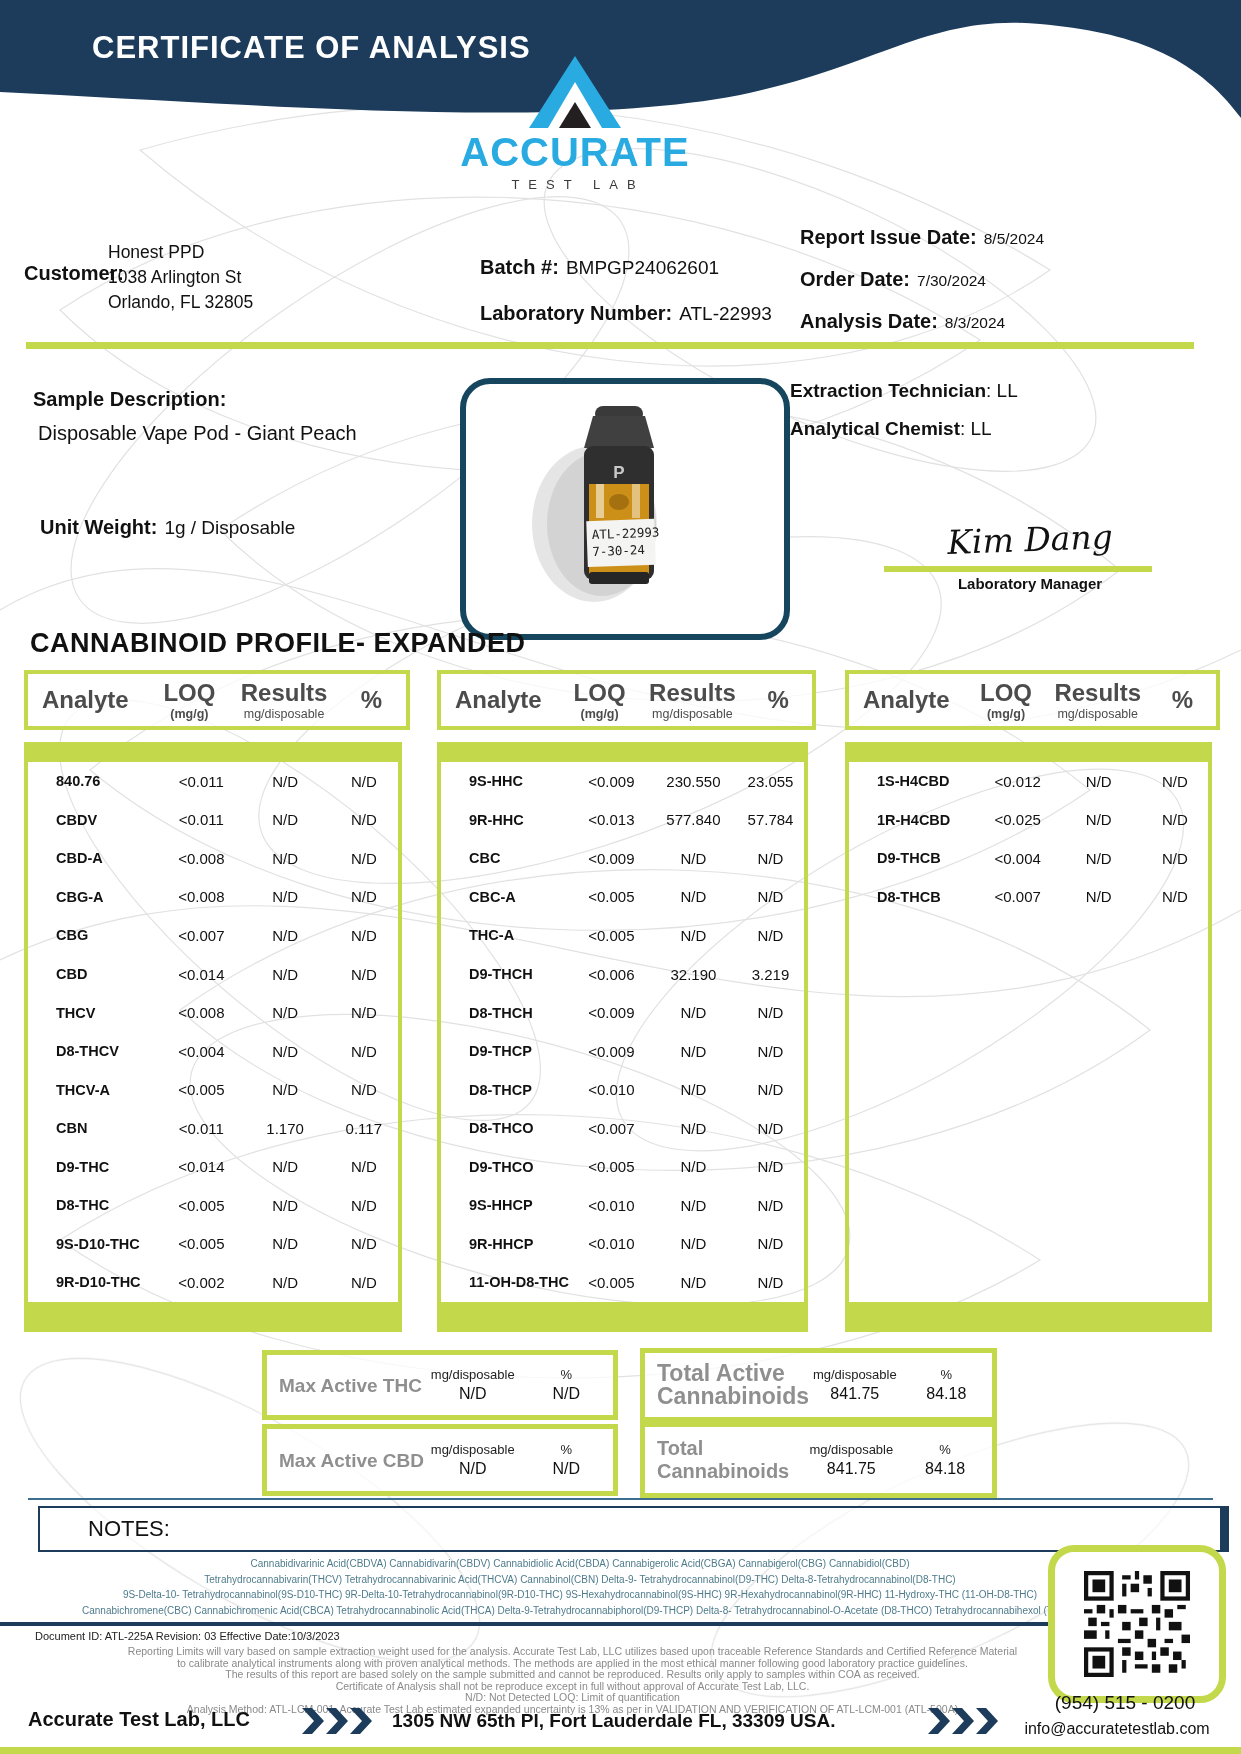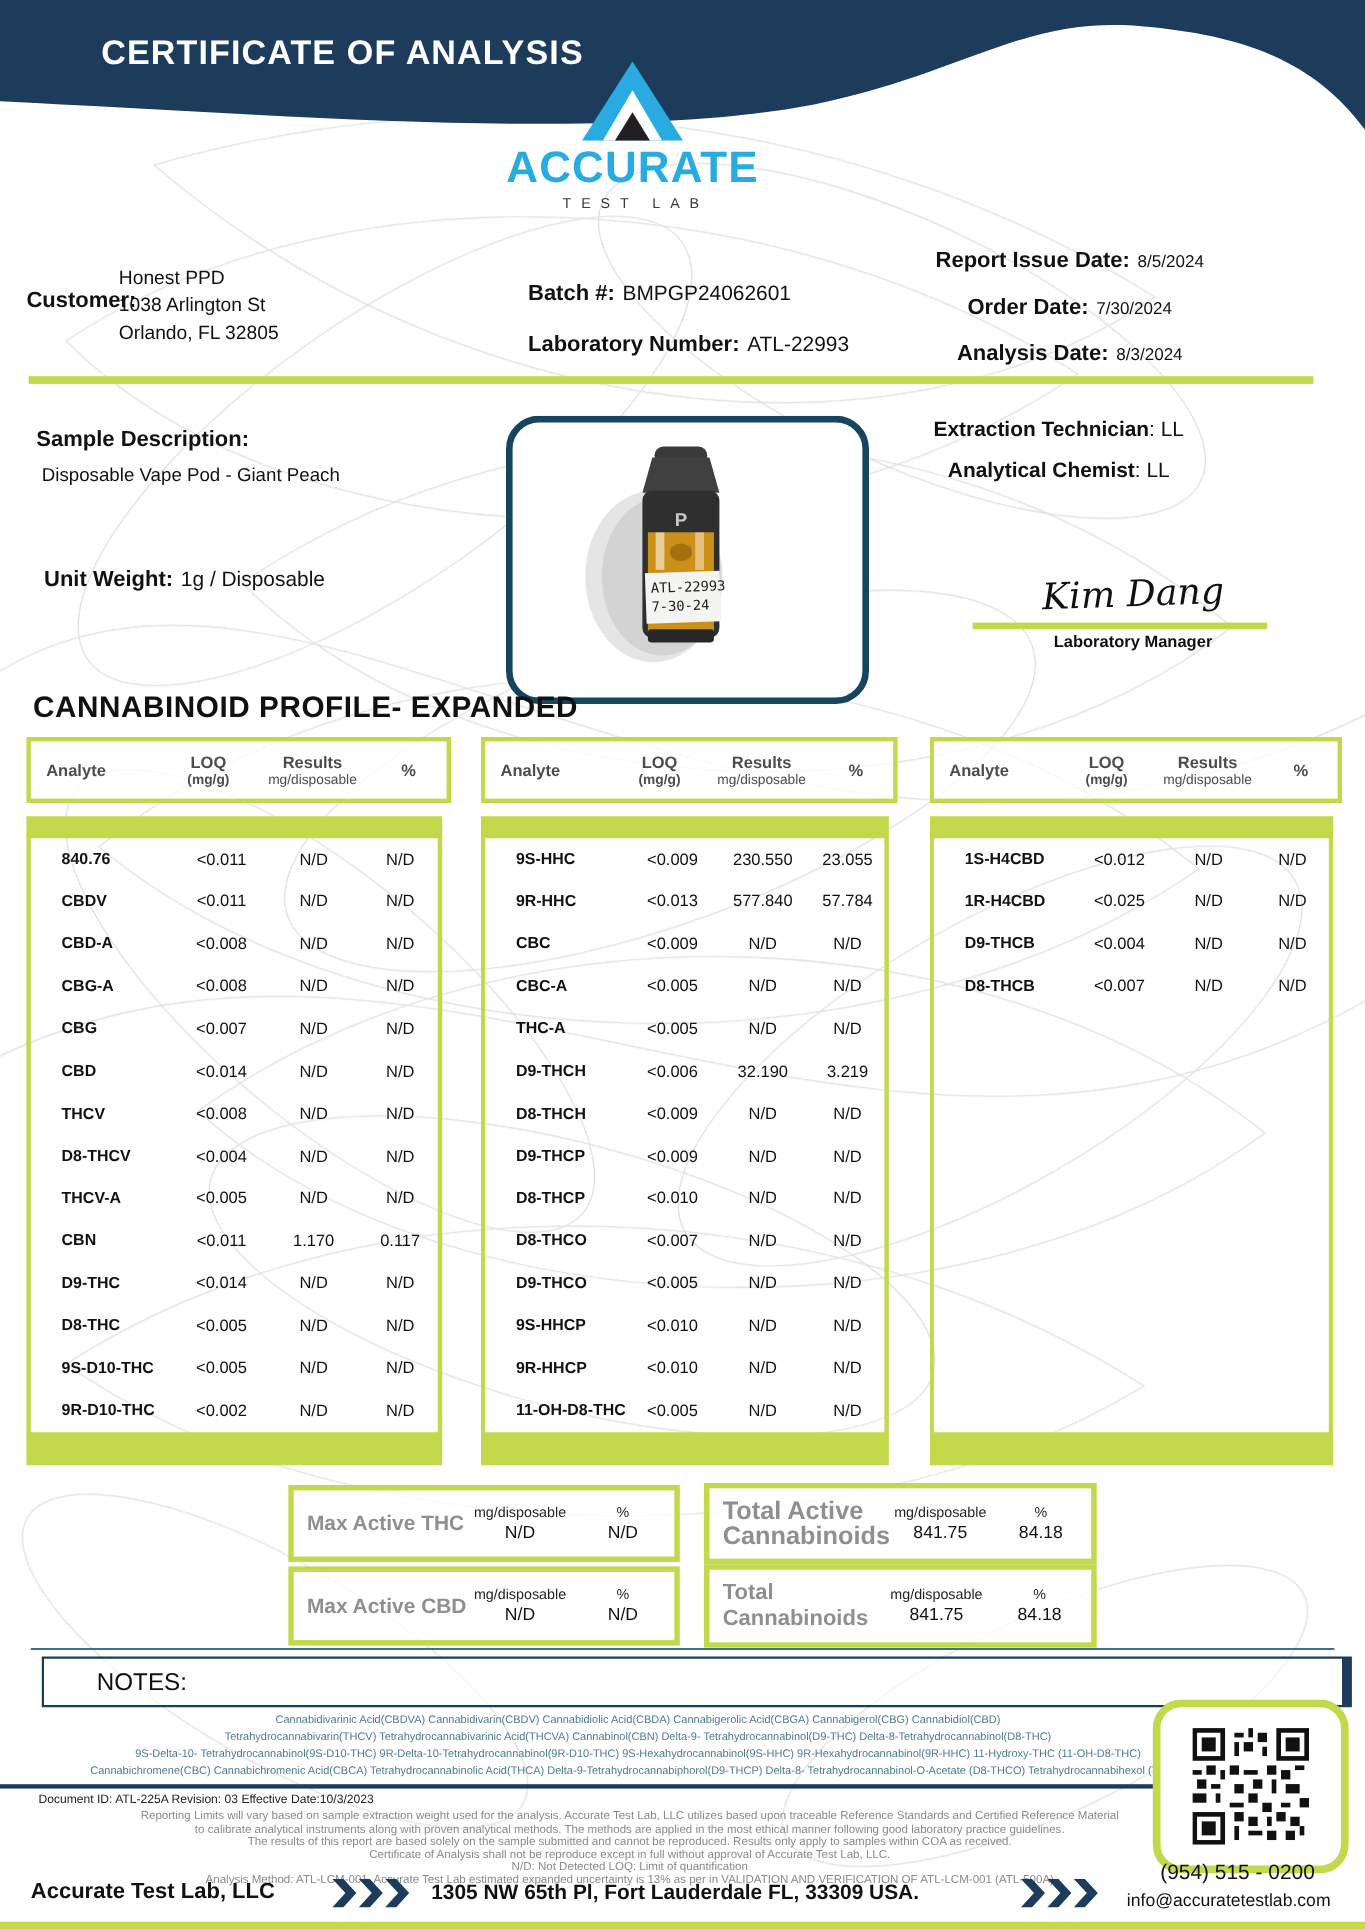--- a/index.html
+++ b/index.html
@@ -16,42 +16,42 @@
   
   .logo{position:absolute;left:455px;top:56px;width:240px;text-align:center;z-index:2;}
   .logo-brand{font-size:40px;font-weight:bold;color:#29abe2;letter-spacing:1px;margin-top:2px;}
   .logo-sub{font-size:13px;letter-spacing:9px;color:#3a3a3a;margin-top:2px;padding-left:6px;}
   
   .lbl{font-weight:bold;}
   .meta-line{position:absolute;display:flex;align-items:baseline;gap:7px;white-space:nowrap;z-index:2;}
   .meta-line .lbl{font-size:20px;}
   .meta-line .val{font-size:15.5px;}
   .meta-line .val-lg{font-size:19px;}
-  .rightcol{justify-content:center;width:345px;}
+  .rightcol{justify-content:flex-start;width:345px;}
   .cust-vals{position:absolute;left:108px;top:240px;font-size:17.5px;line-height:25px;z-index:2;}
   
   .lime{background:#c3d84b;}
   .rule{position:absolute;z-index:2;}
   
   .sec-label{position:absolute;font-size:20px;font-weight:bold;z-index:2;}
-  .sec-val{position:absolute;font-size:17px;z-index:2;}
+  .sec-val{position:absolute;font-size:20px;z-index:2;}
   .photo-box{position:absolute;left:460px;top:378px;width:318px;height:250px;border:6px solid #15465e;
              border-radius:30px;background:#fff;z-index:2;overflow:hidden;}
   .sig-name{position:absolute;left:900px;top:520px;width:260px;text-align:center;
             font-family:"DejaVu Serif",serif;font-style:italic;font-size:33px;
             transform:rotate(-2deg);z-index:2;}
   .sig-role{position:absolute;left:900px;top:575px;width:260px;text-align:center;
             font-size:15px;font-weight:bold;z-index:3;}
   
   .heading{position:absolute;left:30px;top:628px;font-size:27px;font-weight:bold;letter-spacing:.5px;z-index:2;}
   
   .thead-box{position:absolute;top:670px;height:52px;border:4px solid #c3d84b;background:rgba(255,255,255,.75);
              display:flex;align-items:center;z-index:2;}
   .th{color:#4c4c4c;text-align:center;}
-  .th-main{font-size:15px;font-weight:bold;}
+  .th-main{font-size:24px;font-weight:bold;}
   .th-sub{font-size:12.5px;font-weight:bold;}
   .th-analyte{width:29%;text-align:left;padding-left:14px;}
   .th-loq{width:23%;} .th-res{width:29%;} .th-pct{width:19%;}
   .tbody-box{position:absolute;top:742px;height:540px;border-left:4px solid #c3d84b;border-right:4px solid #c3d84b;
              border-top:20px solid #c3d84b;border-bottom:30px solid #c3d84b;z-index:2;}
   .trow{display:flex;align-items:center;height:38.55px;}
   .tcell{white-space:nowrap;}
   .c-analyte{width:31%;padding-left:28px;font-weight:bold;font-size:14.5px;}
   .c-loq{width:23%;text-align:center;font-size:15px;}
   .c-result{width:26%;text-align:center;font-size:15px;}

